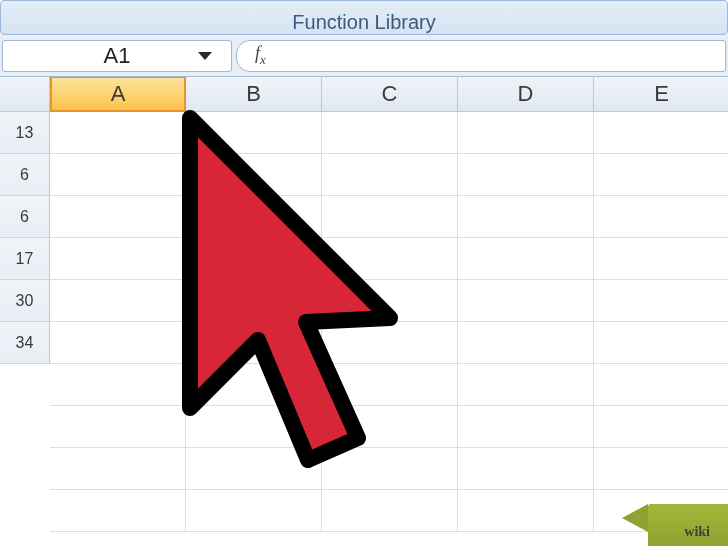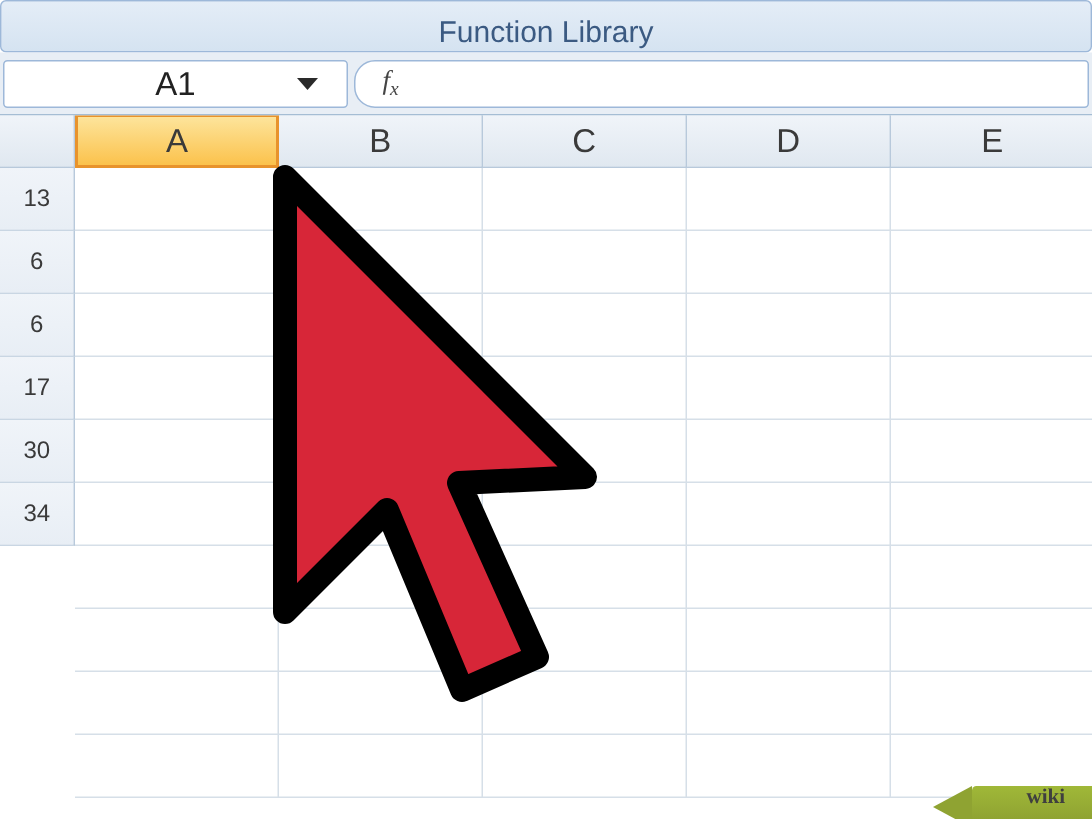--- a/index.html
+++ b/index.html
@@ -154,21 +154,21 @@
       z-index: 10;
       pointer-events: none;
     }
     .banner {
       position: absolute;
       bottom: 0;
       right: 0;
       background: linear-gradient(to bottom, #a0b838, #8fa332);
       color: #fff;
       font-size: 14px;
-      padding: 0 18px 6px 36px;
+      padding: 20px 18px 6px 36px;
       border-radius: 3px 0 0 0;
       display: flex;
       align-items: center;
       gap: 2px;
       text-align: right;
     }
     .banner .wiki {
       font-weight: 700;
       color: #3f3f3f;
       font-family: Georgia, serif;

